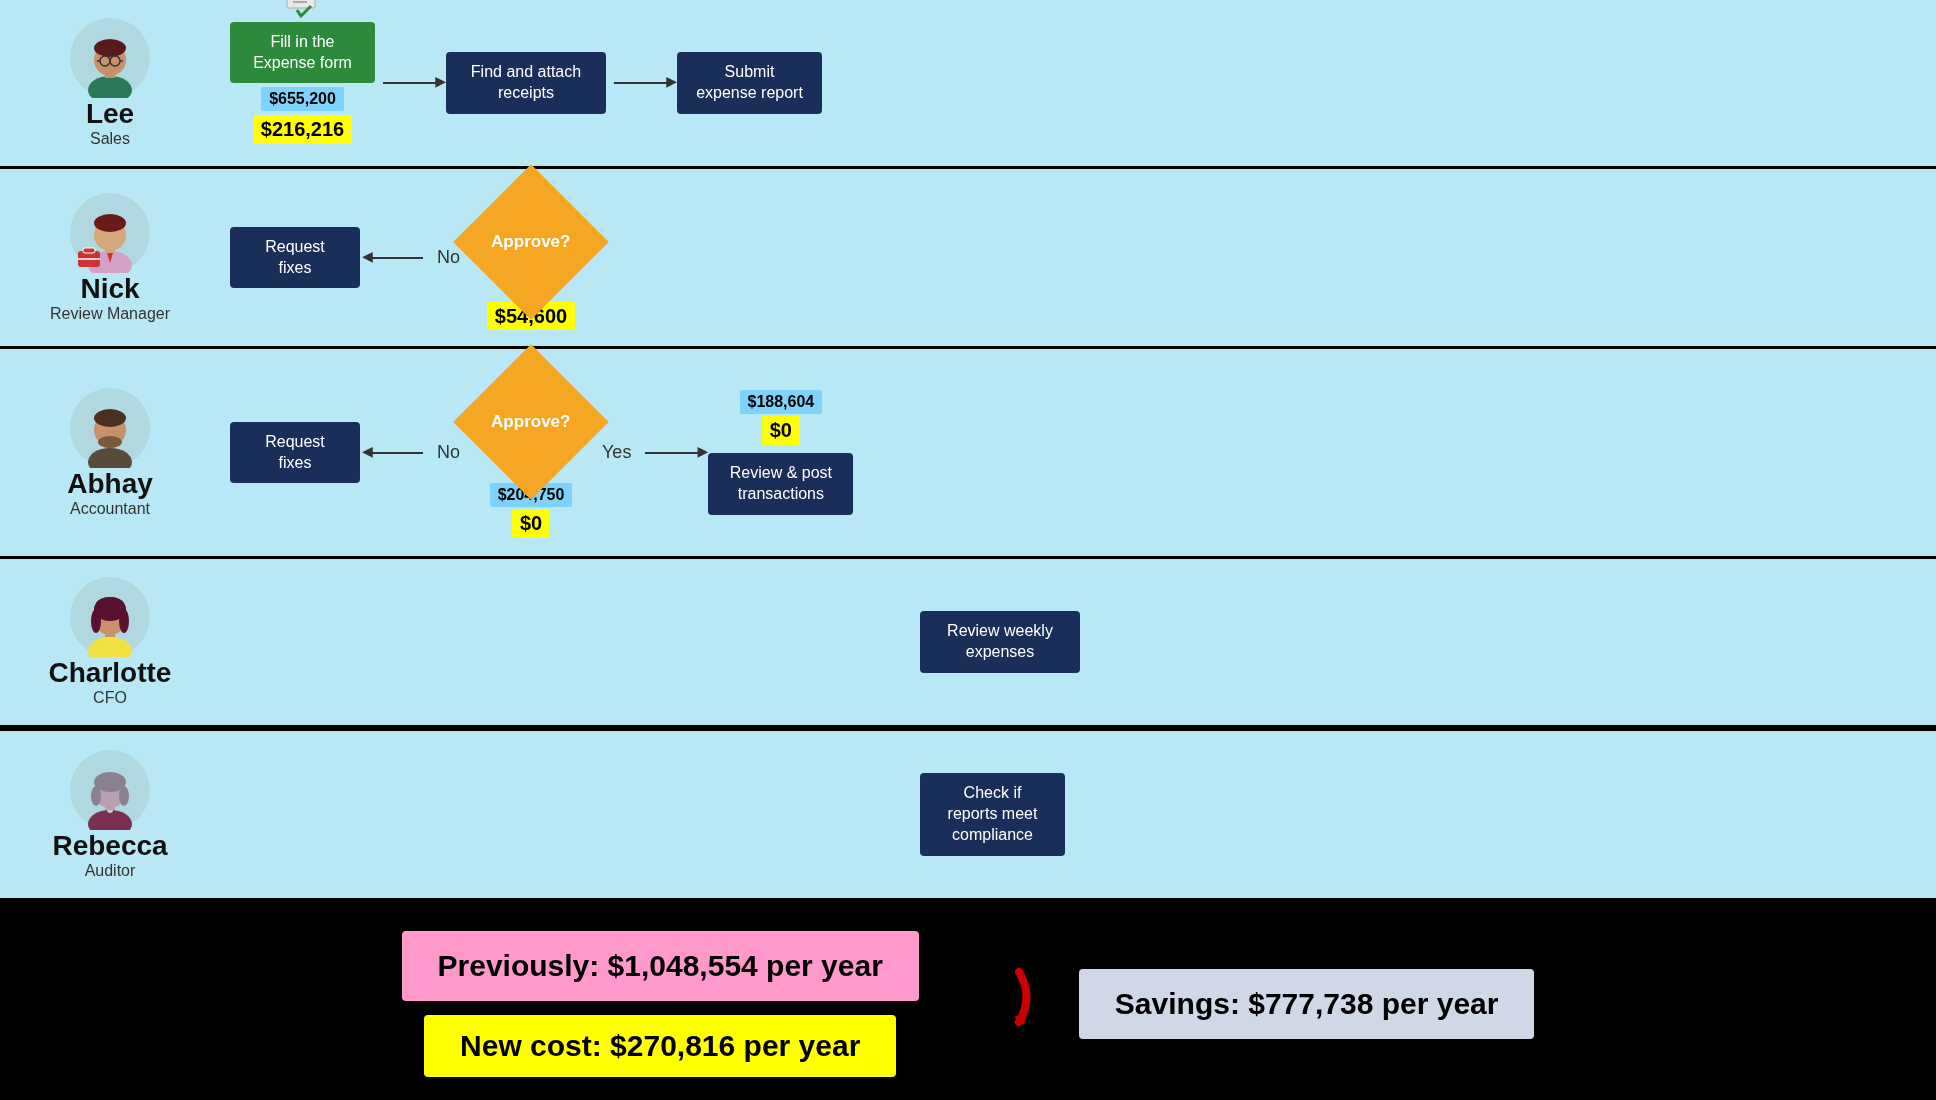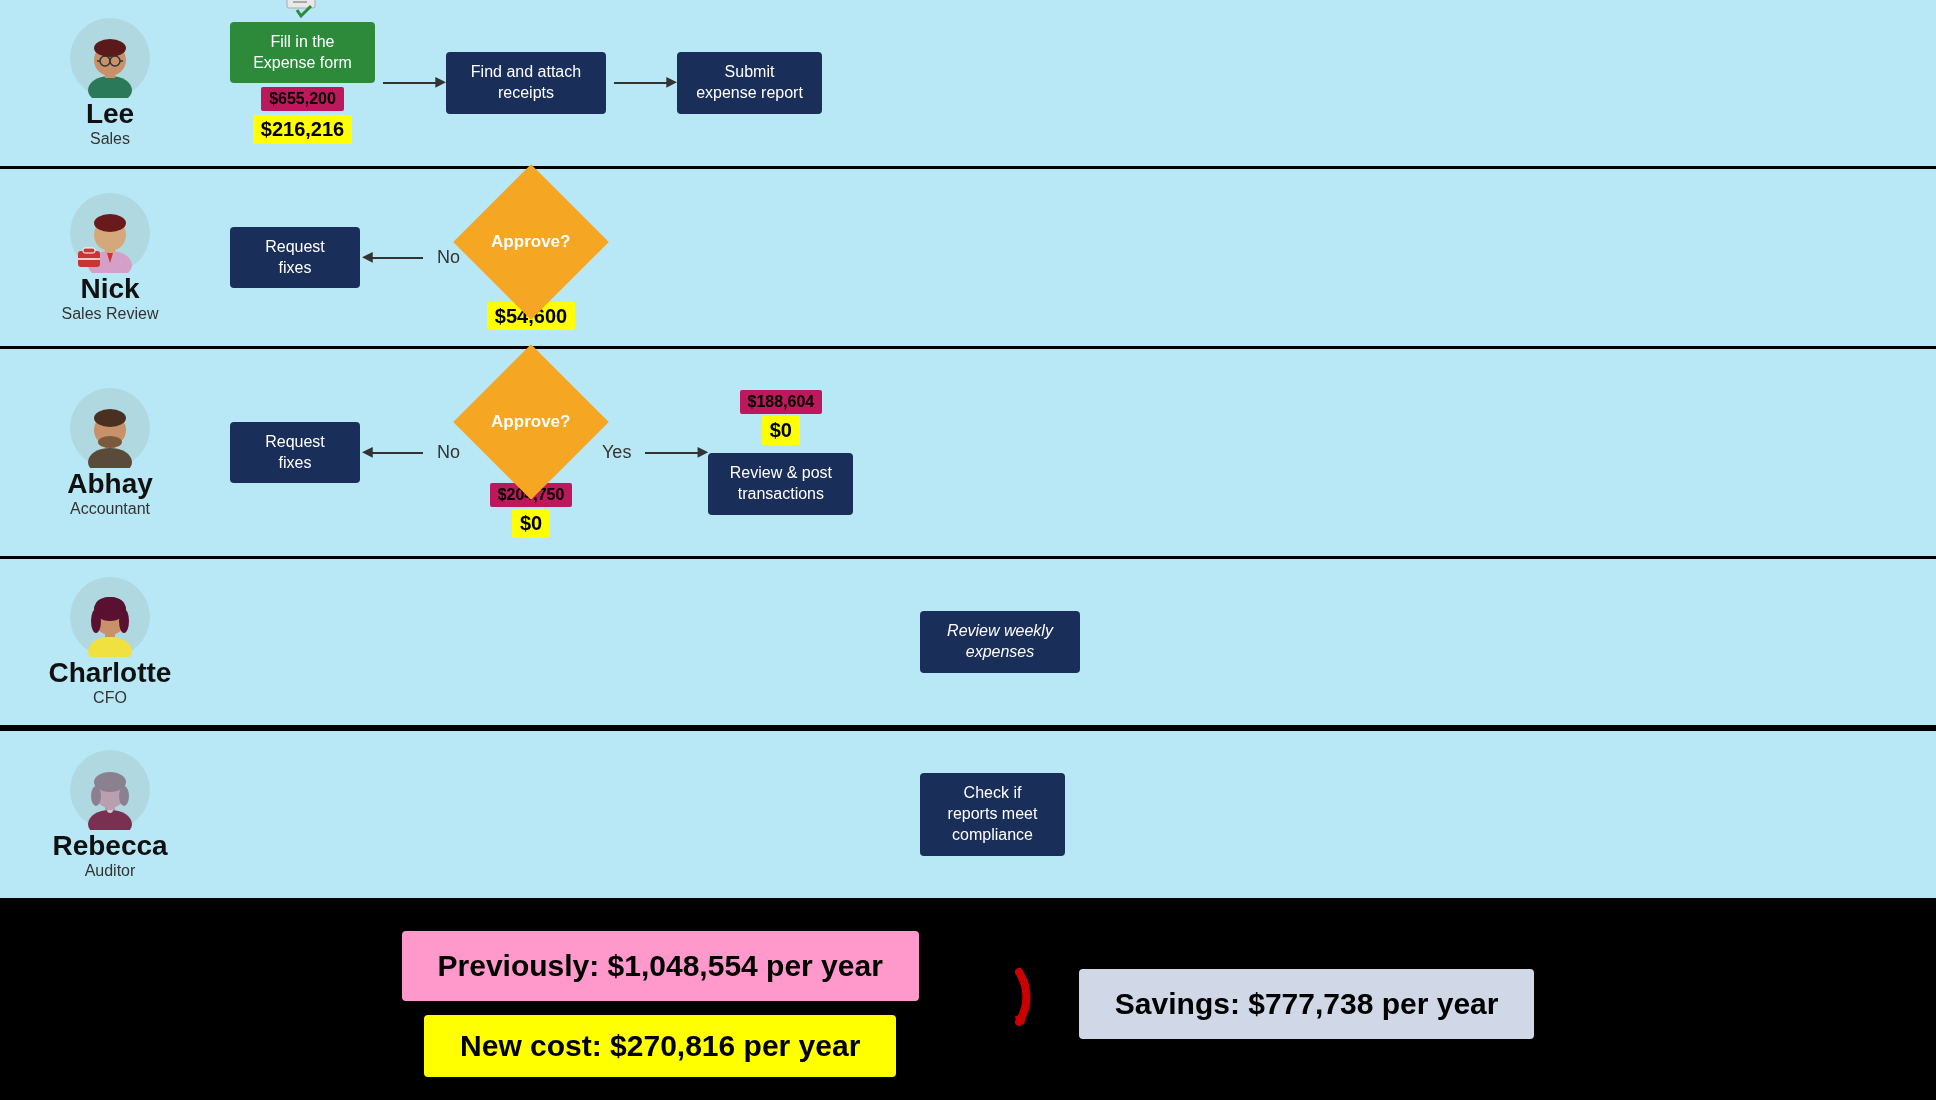--- a/index.html
+++ b/index.html
@@ -77,21 +77,21 @@
 
     .diamond-text {
       transform: rotate(-45deg);
       color: #fff;
       font-size: 17px;
       font-weight: 600;
       text-align: center;
     }
 
     .cost-badge-pink {
-      background: #be185d;
+      background: #7dd3fc;
       color: #000;
       font-size: 16px;
       font-weight: 700;
       padding: 3px 8px;
       border-radius: 2px;
       white-space: nowrap;
     }
 
     .cost-badge-yellow {
       background: #ffff00;
@@ -261,21 +261,21 @@
 
       <circle cx="40" cy="42" r="16" fill="#d4a87a"></circle>
 
       <ellipse cx="40" cy="30" rx="16" ry="9" fill="#6a1a1a"></ellipse>
 
       <rect x="8" y="58" width="22" height="16" rx="3" fill="#cc3333"></rect>
       <rect x="13" y="55" width="12" height="5" rx="2" fill="#cc3333" stroke="#fff" stroke-width="1"></rect>
       <line x1="8" y1="66" x2="30" y2="66" stroke="#fff" stroke-width="1.5"></line>
     </svg>
     <span class="role-name">Nick</span>
-    <span class="role-title">Sales Review</span>
+    <span class="role-title">Review Manager</span>
   </div>
 
   <div class="flow-area">
     <div class="flow-row" style="position:relative;">
 
       <div class="flow-box" style="width:130px;">
         <span>Request fixes</span>
       </div>
 
       <div style="display:flex;align-items:center;margin:0 8px;">
@@ -381,21 +381,21 @@
       <ellipse cx="26" cy="44" rx="5" ry="12" fill="#5a1030"></ellipse>
       <ellipse cx="54" cy="44" rx="5" ry="12" fill="#5a1030"></ellipse>
     </svg>
     <span class="role-name">Charlotte</span>
     <span class="role-title">CFO</span>
   </div>
 
   <div class="flow-area">
 
     <div style="margin-left:690px;">
-      <div class="flow-box" style="width:172px;font-style:italic;">
+      <div class="flow-box" style="width:172px;">
         <span>Review weekly expenses</span>
       </div>
     </div>
   </div>
 </div>
 
 <div style="height:3px;background:#000;"></div>
 
 <div class="swimlane" style="min-height:170px;">
   <div class="avatar-area">

